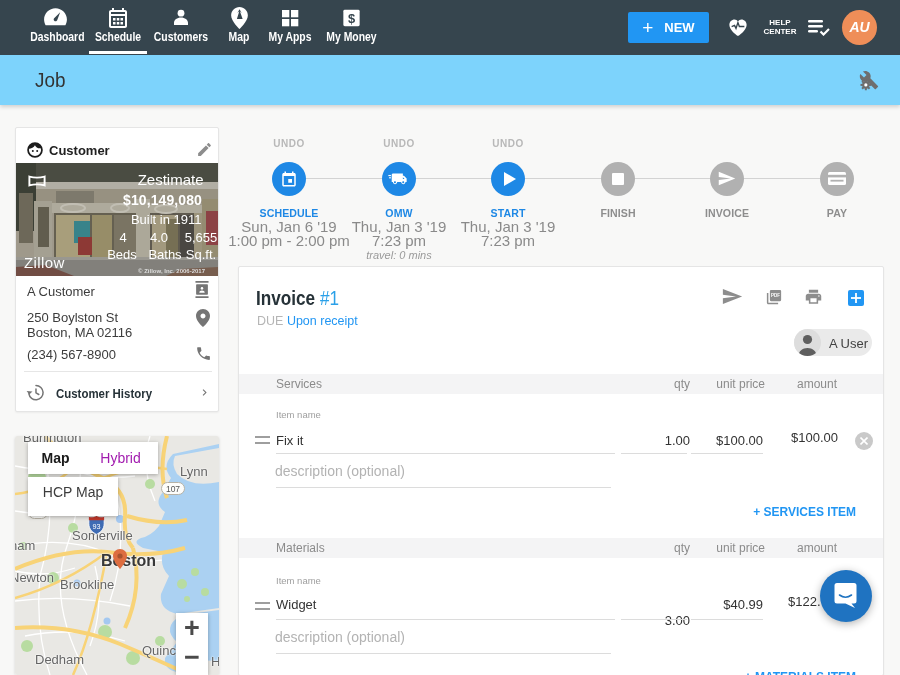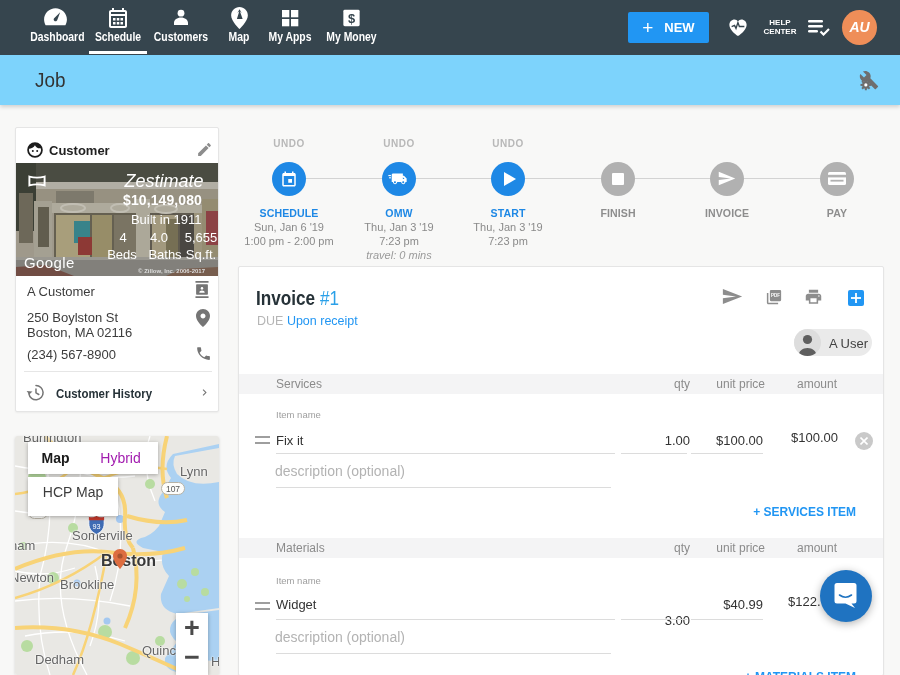--- a/index.html
+++ b/index.html
@@ -23,21 +23,21 @@
 .timeline { position:absolute; left:0; top:0; width:900px; height:260px; }
 .tl-line { position:absolute; top:178px; height:1px; background:#d3d3d3; }
 .tl-item { position:absolute; width:130px; text-align:center; top:138px; }
 .tl-circ { width:34px; height:34px; border-radius:50%; margin:0 auto; position:relative; }
 .tl-circ.blue { background:#1e88e5; }
 .tl-circ.gray { background:#b1b1b1; }
 .tl-undo { font-size:10px; color:#b8b8b8; font-weight:bold; letter-spacing:0.5px; margin-bottom:13px; height:11px;}
 .tl-lbl { font-size:11.5px; font-weight:bold; margin-top:11px; letter-spacing:0.1px; transform:scaleX(0.92); }
 .tl-lbl.blue { color:#1e88e5; }
 .tl-lbl.gray { color:#8d8d8d; }
-.tl-date { font-size:11px; color:#8a8a8a; line-height:14px; margin-top:1px;}
+.tl-date { font-size:15px; color:#8a8a8a; line-height:14px; margin-top:1px;}
 .tl-travel { font-size:11px; color:#9a9a9a; font-style:italic; line-height:14px;}
 .secthead { position:absolute; left:0; width:100%; height:20px; background:#f4f4f5; font-size:12px; color:#8b8b8b; }
 .secthead div { top:3px; }
 .colqty { position:absolute; right:193px; text-align:right; }
 .colprice { position:absolute; right:118px; text-align:right; }
 .colamt { position:absolute; right:46px; text-align:right; }
 .inp-line { position:absolute; border-bottom:1px solid #dcdcdc; }
 .placeholder { color:#b3b3b3; font-size:14px; }
 .tinylbl { font-size:9.5px; color:#9e9e9e; }
 .addlink { position:absolute; color:#2196f3; font-size:12px; font-weight:bold; }
@@ -255,30 +255,30 @@
       <rect x="190" y="48" width="12" height="34" fill="#a34a4e"></rect>
       <rect y="96" width="202" height="17" fill="#97948e"></rect>
       <rect y="94" width="202" height="3" fill="#b3b0a8"></rect>
       <path d="M0 113 L58 113 L30 102 L0 104 Z" fill="#83574c"></path>
       <path d="M150 113 L202 113 L202 104 L165 106 Z" fill="#8a6a58"></path>
       <rect width="202" height="113" fill="rgba(32,32,32,0.17)"></rect>
     </svg>
     <svg style="position:absolute;left:12px;top:12px;" width="18" height="12" viewBox="0 0 22 15">
         <path d="M1.5 2 Q11 4.5 20.5 2 L20.5 13 Q11 10.5 1.5 13 Z" fill="none" stroke="#fff" stroke-width="2.4"></path>
       </svg>
-    <div style="position:absolute;right:14.5px;top:8px;text-align:center;color:#fff;font-size:18px;font-style:italic;">Zestimate</div>
+    <div style="position:absolute;right:14.5px;top:8px;text-align:center;color:#fff;font-size:15px;">Zestimate</div>
     <div style="position:absolute;right:16px;top:29px;text-align:right;color:#fff;font-size:14px;font-weight:bold;letter-spacing:0.1px;">$10,149,080</div>
     <div style="position:absolute;right:16.5px;top:49px;text-align:right;color:#fff;font-size:13px;">Built in 1911</div>
     <div style="position:absolute;left:96px;top:67px;width:22px;text-align:center;color:#fff;font-size:13px;">4</div>
     <div style="position:absolute;left:132px;top:67px;width:22px;text-align:center;color:#fff;font-size:13px;">4.0</div>
     <div style="position:absolute;left:168px;top:67px;width:34px;text-align:center;color:#fff;font-size:13px;">5,655</div>
     <div style="position:absolute;left:89px;top:84px;width:34px;text-align:center;color:#fff;font-size:13px;">Beds</div>
     <div style="position:absolute;left:131px;top:84px;width:36px;text-align:center;color:#fff;font-size:13px;">Baths</div>
     <div style="position:absolute;left:168px;top:84px;width:34px;text-align:center;color:#fff;font-size:13px;">Sq.ft.</div>
-    <div style="position:absolute;left:8px;top:91px;color:#fdfdfd;font-size:15px;letter-spacing:0.4px;">Google</div>
+    <div style="position:absolute;left:8px;top:91px;color:#fdfdfd;font-size:15px;letter-spacing:0.4px;">Zillow</div>
     <div style="position:absolute;right:13px;bottom:2px;color:#ddd;font-size:6px;font-weight:bold;">© Zillow, Inc. 2006-2017</div>
   </div>
   <div class="row" style="left:11px;top:156px;">A Customer</div>
   <svg style="position:absolute;left:178px;top:153px;" width="16" height="17" viewBox="0 0 24 26" fill="#757575">
       <path d="M2 0h20v2.6H2zm0 23.4h20V26H2zM4 5h16c.6 0 1 .4 1 1v14c0 .6-.4 1-1 1H4c-.6 0-1-.4-1-1V6c0-.6.4-1 1-1zm8 8.4c1.2 0 2.1-1 2.1-2.2S13.2 9 12 9s-2.1 1-2.1 2.2.9 2.2 2.1 2.2zm0 1.3c-2.2 0-4 1.1-4 2.4V18h8v-.9c0-1.3-1.8-2.4-4-2.4z"></path>
     </svg>
   <div class="row" style="left:11px;top:182px;line-height:15px;">250 Boylston St<br>Boston, MA 02116</div>
   <svg style="position:absolute;left:180px;top:181px;" width="14" height="18" viewBox="0 0 14 18" fill="#757575">
       <path d="M7 0C3.1 0 0 3.1 0 7c0 5.2 7 11 7 11s7-5.8 7-11c0-3.9-3.1-7-7-7zm0 9.5C5.6 9.5 4.5 8.4 4.5 7S5.6 4.5 7 4.5 9.5 5.6 9.5 7 8.4 9.5 7 9.5z"></path>
     </svg>

